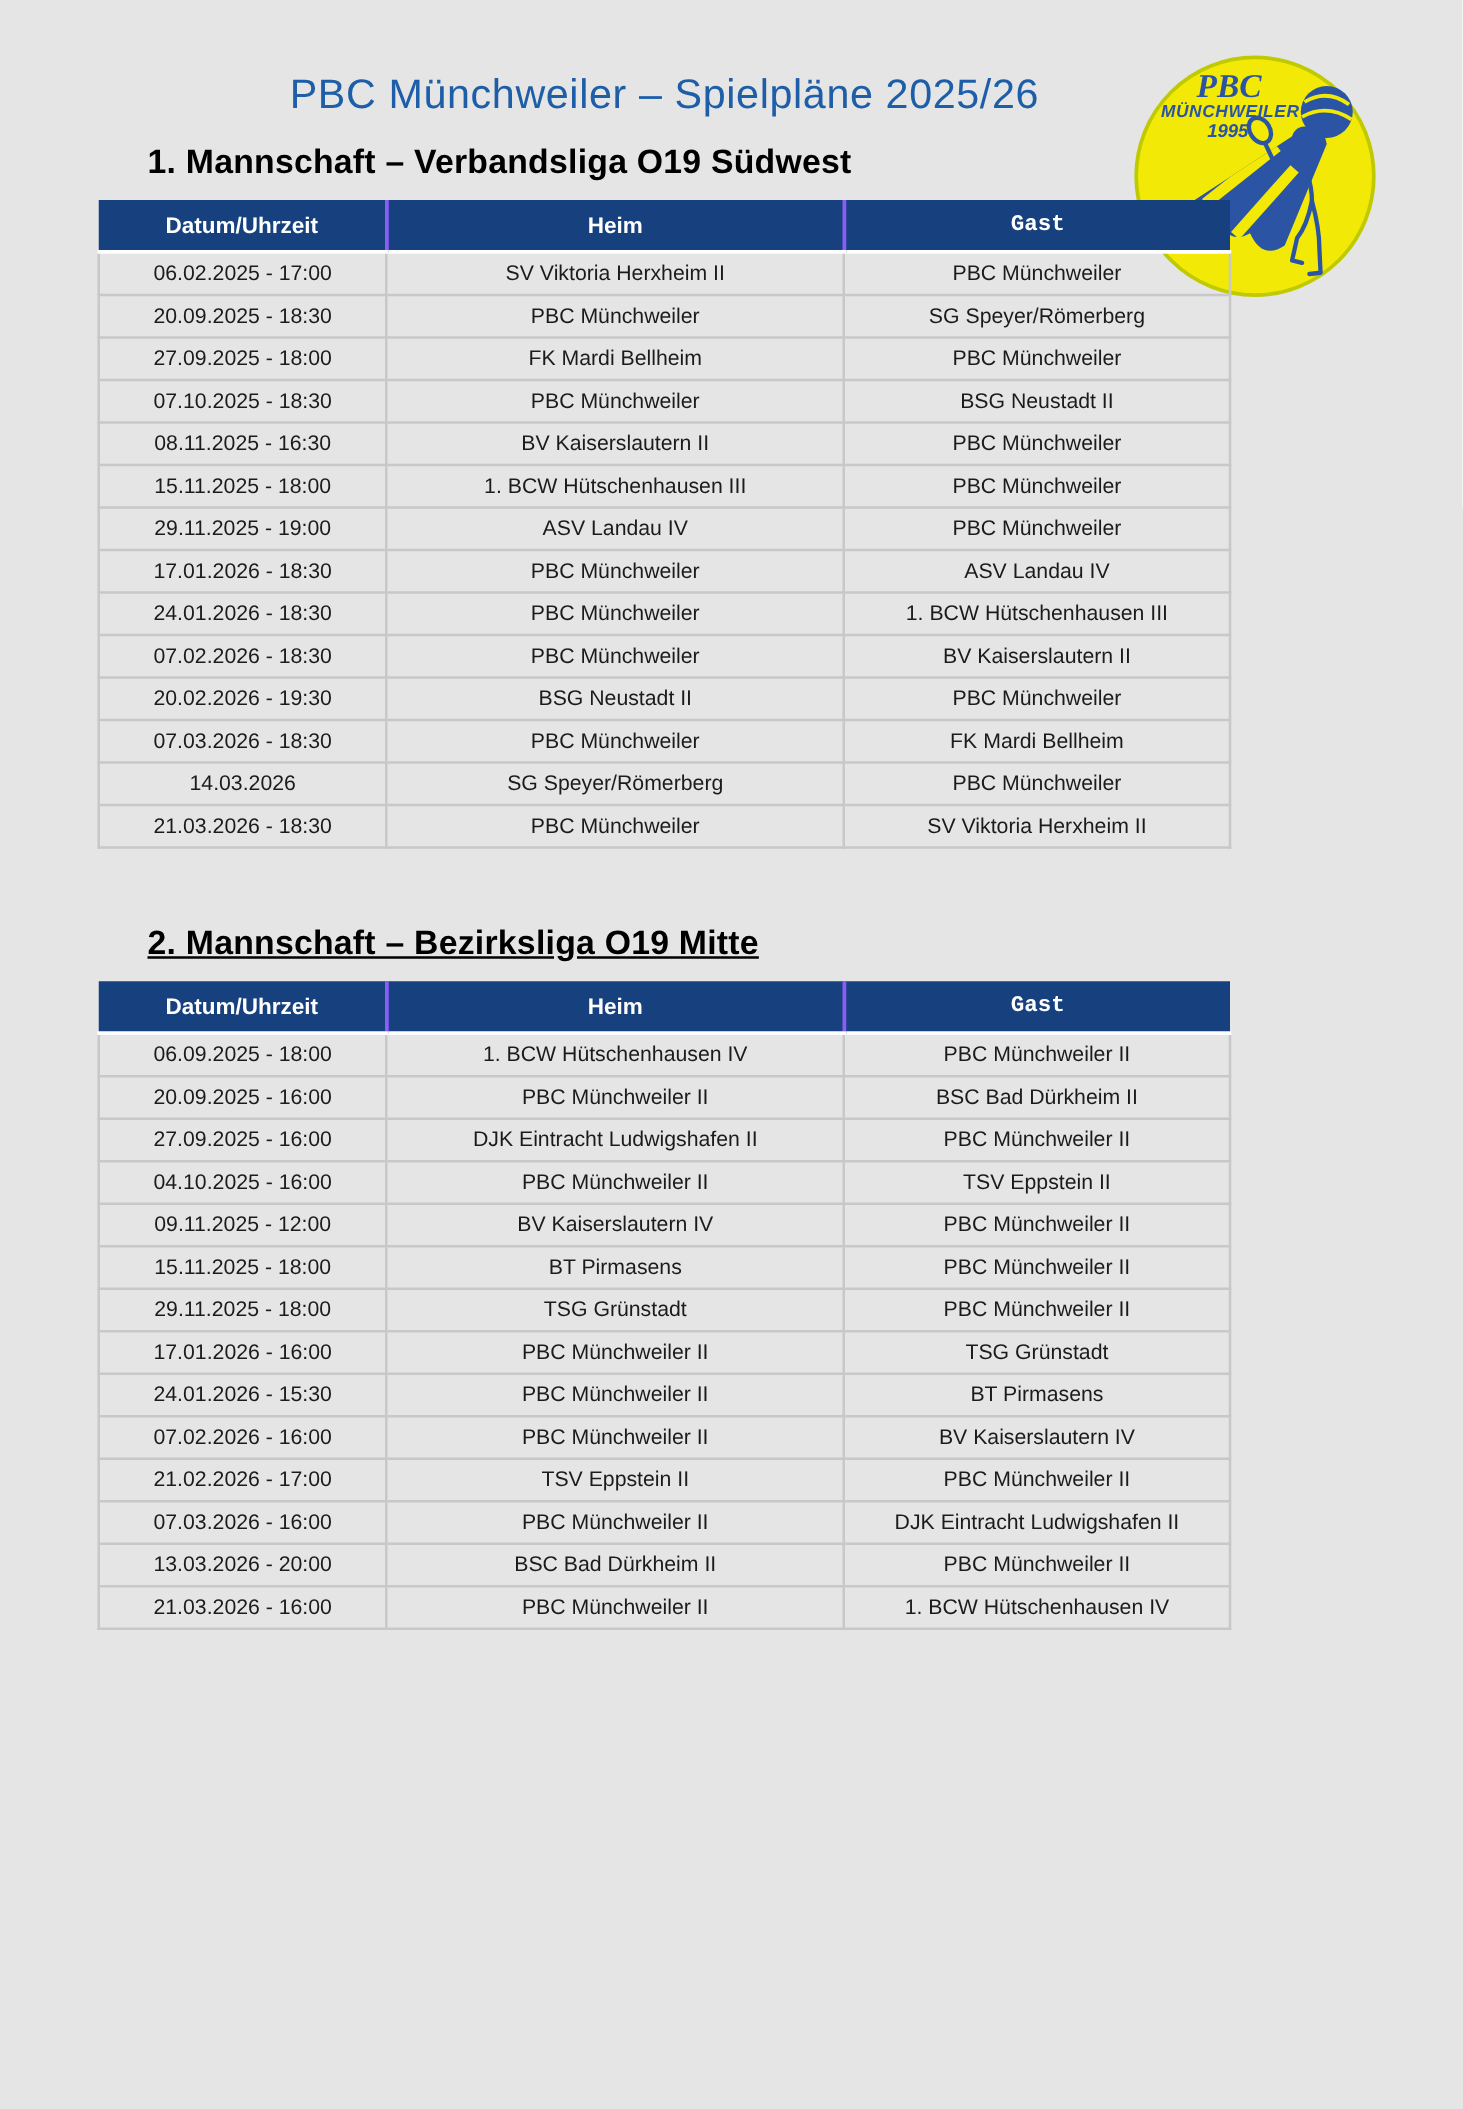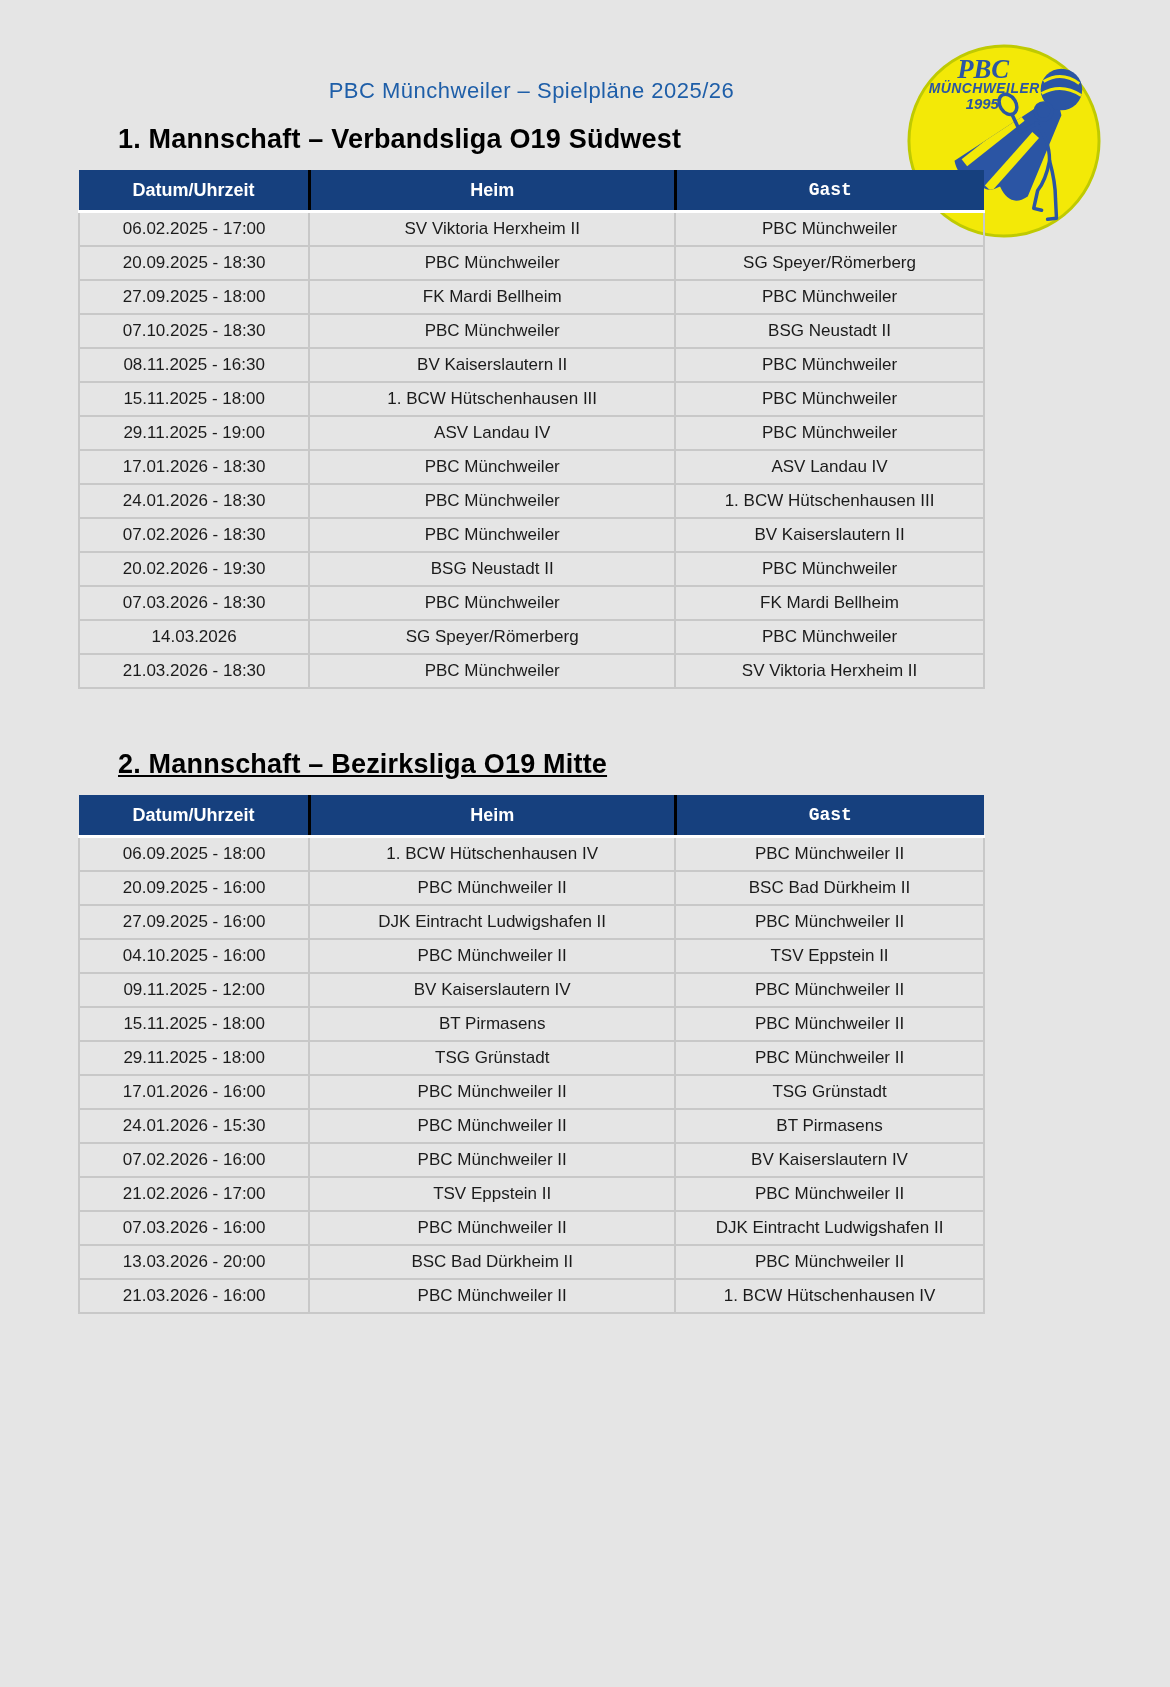--- a/index.html
+++ b/index.html
@@ -12,23 +12,23 @@
     overflow: hidden;
   }
   .content {
     position: absolute;
     left: 78px;
     top: 0;
     width: 907px;
   }
   .title {
     margin: 0;
-    padding-top: 78px;
+    padding-top: 56px;
     text-align: center;
-    font-size: 22px;
+    font-size: 33px;
     font-weight: 400;
     letter-spacing: 0.5px;
     color: var(--title-blue, #1e5ea8);
     white-space: nowrap;
   }
   .section-heading {
     margin: 20px 0 15px 40px;
     font-size: 27px;
     font-weight: 700;
     color: #000000;
@@ -43,21 +43,21 @@
   .schedule-table th {
     background: var(--header-bg, #16407e);
     color: var(--header-text, #ffffff);
     font-size: 18px;
     font-weight: 700;
     height: 38px;
     text-align: center;
     vertical-align: middle;
     border-bottom: 3px solid #ffffff;
   }
-  .schedule-table th + th { border-left: 3px solid #000000; }
+  .schedule-table th + th { border-left: 3px solid #8b5cf6; }
   .schedule-table th:nth-child(1) { width: 25.4%; }
   .schedule-table th:nth-child(2) { width: 40.4%; }
   .schedule-table th:nth-child(3) { width: 34.2%; font-family: Liberation Mono, monospace; }
   .schedule-table td {
     height: 32px;
     padding: 0 6px;
     font-size: 17px;
     color: #1b1b1b;
     text-align: center;
     vertical-align: middle;

